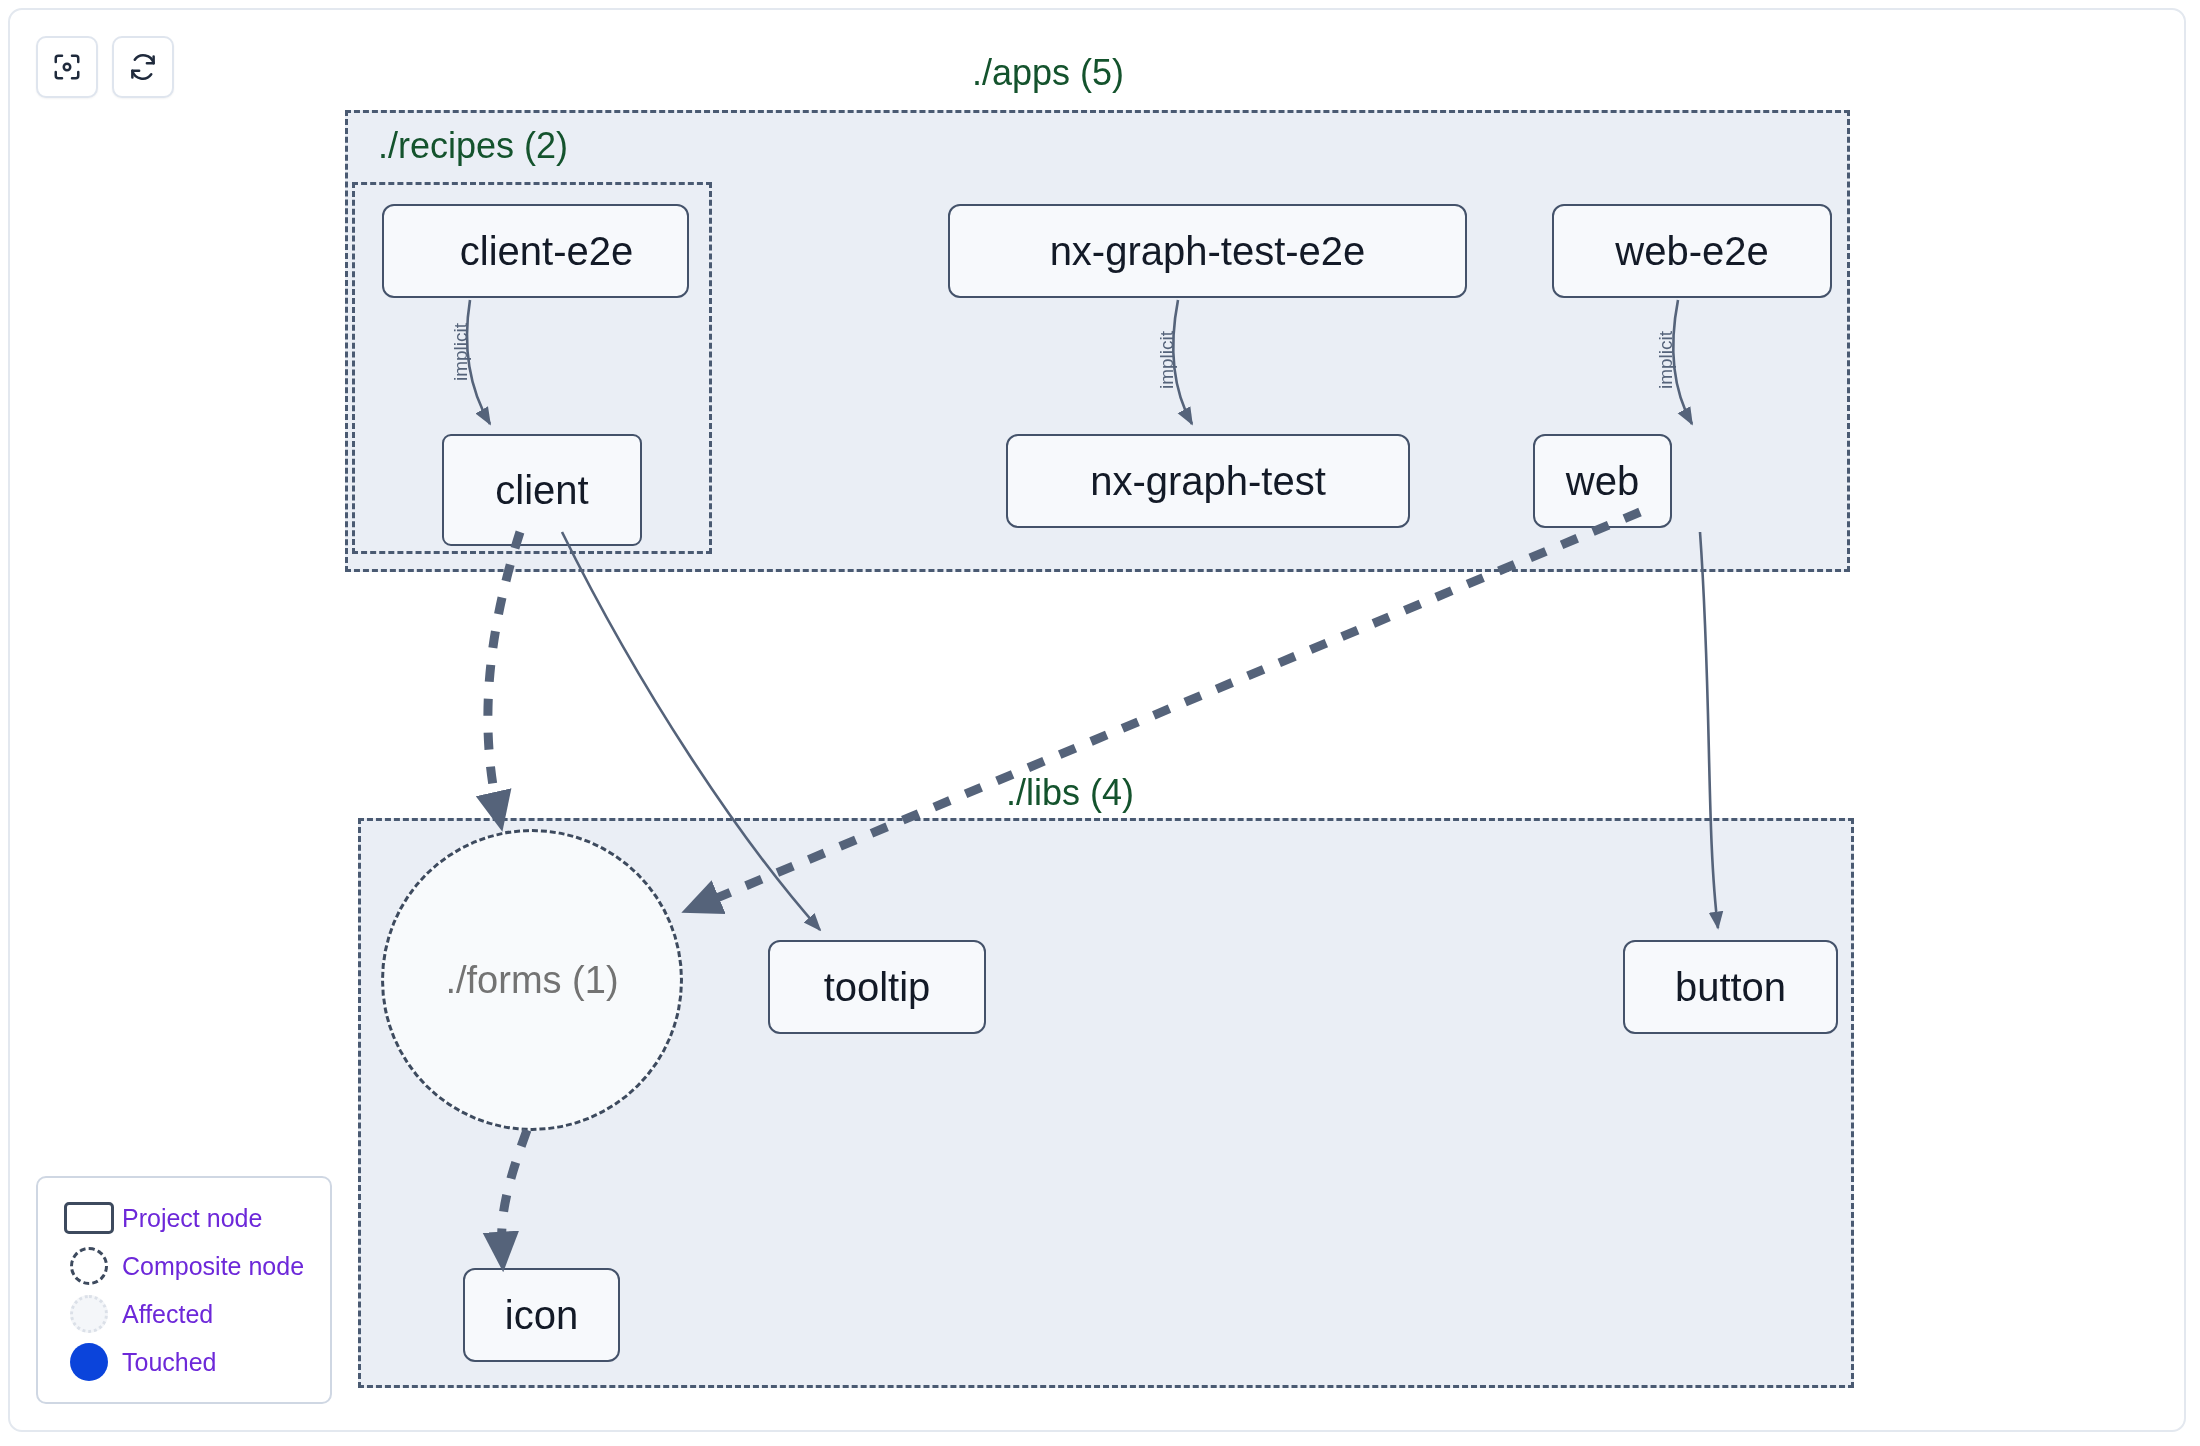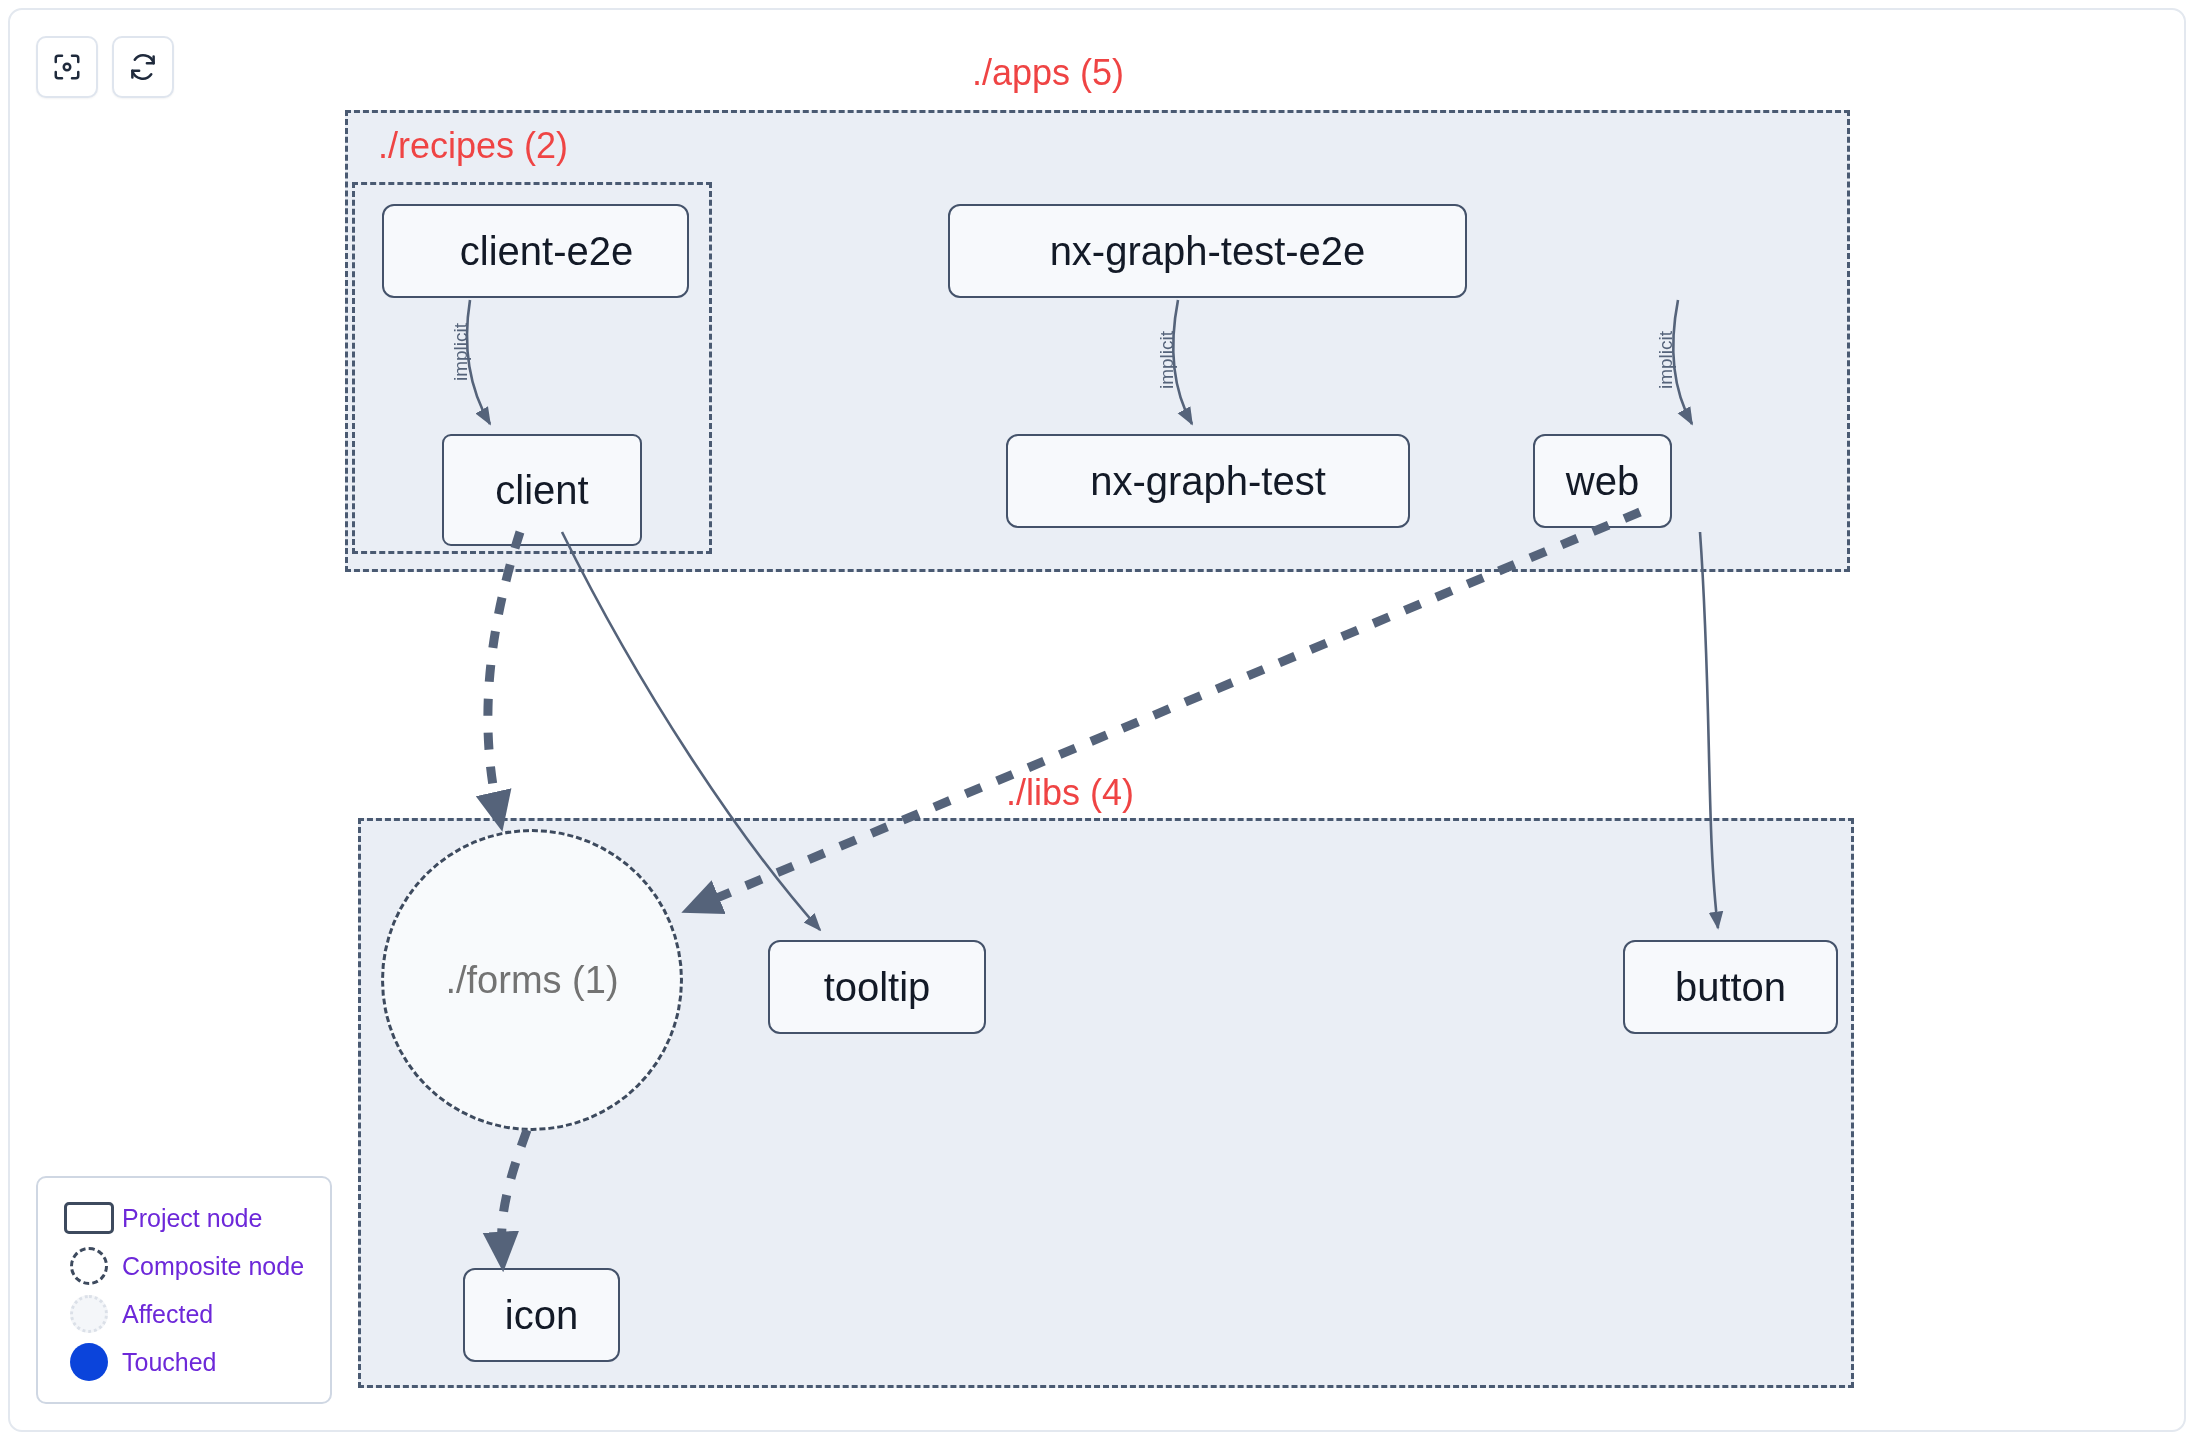--- a/index.html
+++ b/index.html
@@ -58,21 +58,21 @@
   
   .group-box {
     position: absolute;
     background: #eaeef5;
     border: 3px dashed #4a5a72;
     box-sizing: border-box;
   }
   .group-box.inner { background: #eaeef5; }
   .group-label {
     position: absolute;
-    color: #ef4444;
+    color: #14532d;
     font-size: 36px;
     line-height: 1;
     white-space: nowrap;
     z-index: 25;
   }
 
   
   .node {
     position: absolute;
     background: #f7f9fc;
@@ -216,20 +216,21 @@
     <div class="group-box inner" style="left:352px; top:182px; width:360px; height:372px;"></div>
     <div class="group-label" style="left:378px; top:128px;">./recipes (2)</div>
 
     <div class="group-box" style="left:358px; top:818px; width:1496px; height:570px;"></div>
     <div class="group-label" style="left:1006px; top:775px;">./libs (4)</div>
 
     <div class="node" style="left:382px; top:204px; width:307px; height:94px;padding-left:22px;">client-e2e</div>
 
     <div class="node" style="left:948px; top:204px; width:519px; height:94px;">nx-graph-test-e2e</div>
 
+    <div class="node" style="left:1552px; top:204px; width:280px; height:94px;">web-e2e</div>
 
     <div class="node" style="left:442px; top:434px; width:200px; height:112px;border-radius:9px;">client</div>
 
     <div class="node" style="left:1006px; top:434px; width:404px; height:94px;">nx-graph-test</div>
 
     <div class="node" style="left:1533px; top:434px; width:139px; height:94px;">web</div>
 
     <div class="composite-node" style="left:381px; top:829px; width:302px; height:302px;">./forms (1)</div>
 
     <div class="node" style="left:768px; top:940px; width:218px; height:94px;">tooltip</div>

